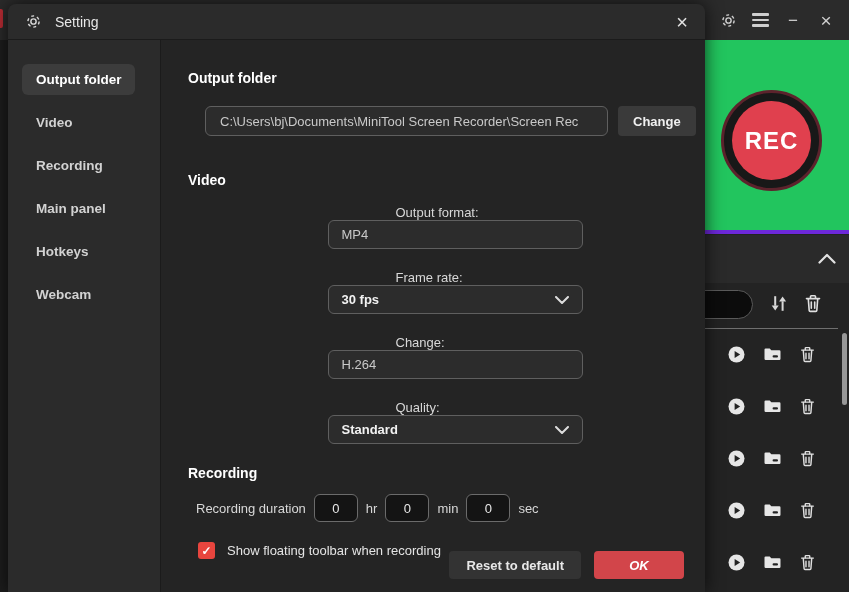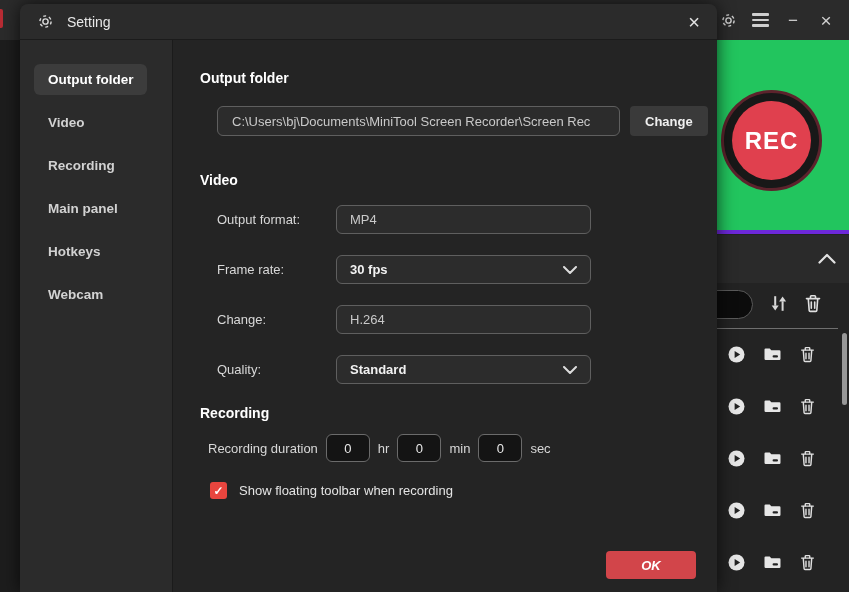--- a/index.html
+++ b/index.html
@@ -29,41 +29,41 @@
   .search-pill { position:absolute; left:-24px; top:7px; width:72px; height:29px; background:#0c0c0c;
     border:1px solid #5a5a5a; border-radius:15px; }
   .tool-icon { position:absolute; top:11px; }
   .sort-pos { left:65px; } .trash-pos { left:100px; }
   .list-divider { position:absolute; top:328px; left:0; width:133px; border-top:1px solid #6f6f6f; }
   .rec-list { position:absolute; top:330px; left:0; width:144px; }
   .rec-row { height:52px; display:flex; align-items:center; padding-left:23px; gap:19px; }
   .scrollbar { position:absolute; right:2px; top:333px; width:5px; height:72px; background:#979797; border-radius:3px; }
 
   
-  .dialog { position:absolute; left:20px; top:4px; width:697px; height:588px; background:#242424;
+  .dialog { position:absolute; left:8px; top:4px; width:697px; height:588px; background:#242424;
     border-radius:8px 8px 0 0; box-shadow:0 0 18px rgba(0,0,0,.7); display:flex; flex-direction:column; z-index:5; }
   .titlebar { height:36px; background:#2b2b2b; border-radius:8px 8px 0 0; border-bottom:1px solid #1b1b1b;
     display:flex; align-items:center; padding:0 17px; gap:13px; flex:none; }
   .titlebar .title { color:#e8e8e8; font-size:14px; }
   .titlebar .close-x { margin-left:auto; color:#e2e2e2; font-size:20px; line-height:1; cursor:default; }
   .dialog-body { flex:1; display:flex; min-height:0; }
   .sidebar { width:153px; background:#2b2b2b; border-right:1px solid #1b1b1b; padding-top:24px; flex:none; }
   .side-item { margin:0 10px 12px 14px; padding:8px 14px; border-radius:6px; color:#d2d2d2;
     font-weight:600; font-size:13.5px; width:max-content; max-width:126px; }
   .side-item.selected { background:#3c3c3c; color:#ffffff; }
   .content { flex:1; position:relative; background:#242424; padding:30px 0 0 27px; }
   .section-heading { color:#ffffff; font-weight:bold; font-size:14px; }
   .outfolder-row { display:flex; align-items:flex-start; gap:10px; margin:20px 0 0 17px; }
   .path-input { width:403px; height:30px; background:#2c2c2c; border:1px solid #5f5f5f; border-radius:6px;
     color:#c9c9c9; font-size:13px; padding:0 14px; font-family:"Liberation Sans",sans-serif; outline:none; }
   .change-btn { height:30px; padding:0 15px; background:#3a3a3a; border:none; border-radius:4px;
     color:#f0f0f0; font-weight:bold; font-size:13px; font-family:"Liberation Sans",sans-serif; }
   .video-heading { margin-top:36px; }
   .fields { margin-top:17px; }
-  .field-row { display:flex; align-items:center; margin:0 0 21px 17px; }
+  .field-row { display:flex; align-items:center; margin:0 0 21px 17px;flex-direction:column; }
   .field-label { width:119px; color:#d8d8d8; font-size:13px; }
   .field-box { width:255px; height:29px; background:#2c2c2c; border:1px solid #5f5f5f; border-radius:6px;
     display:flex; align-items:center; padding:0 13px;text-align:center; }
   .field-box .value { color:#c9c9c9; font-size:13px; }
   .field-box.dropdown .value { color:#f2f2f2; font-weight:bold; }
   .field-box .chev { margin-left:auto; display:flex; }
   .recording-heading { margin-top:13px; }
   .duration-row { display:flex; align-items:center; margin:13px 0 0 8px; color:#d8d8d8; font-size:13px; }
   .dur-input { width:44px; height:28px; background:#141414; border:1px solid #6b6b6b; border-radius:6px;
     color:#e8e8e8; text-align:center; font-size:13px; margin:0 8px; font-family:"Liberation Sans",sans-serif; outline:none; }
@@ -299,17 +299,18 @@
         <span>min</span>
         <input class="dur-input" value="0" style="">
         <span>sec</span>
       </div>
       <div class="checkbox-row">
         <span class="checkbox">✓</span>
         <span class="checkbox-label">Show floating toolbar when recording</span>
       </div>
 
       <div class="footer">
+        <button class="reset-btn">Reset to default</button>
         <button class="ok-btn">OK</button>
       </div>
     </div>
   </div>
 </div>
 
 </body></html>

